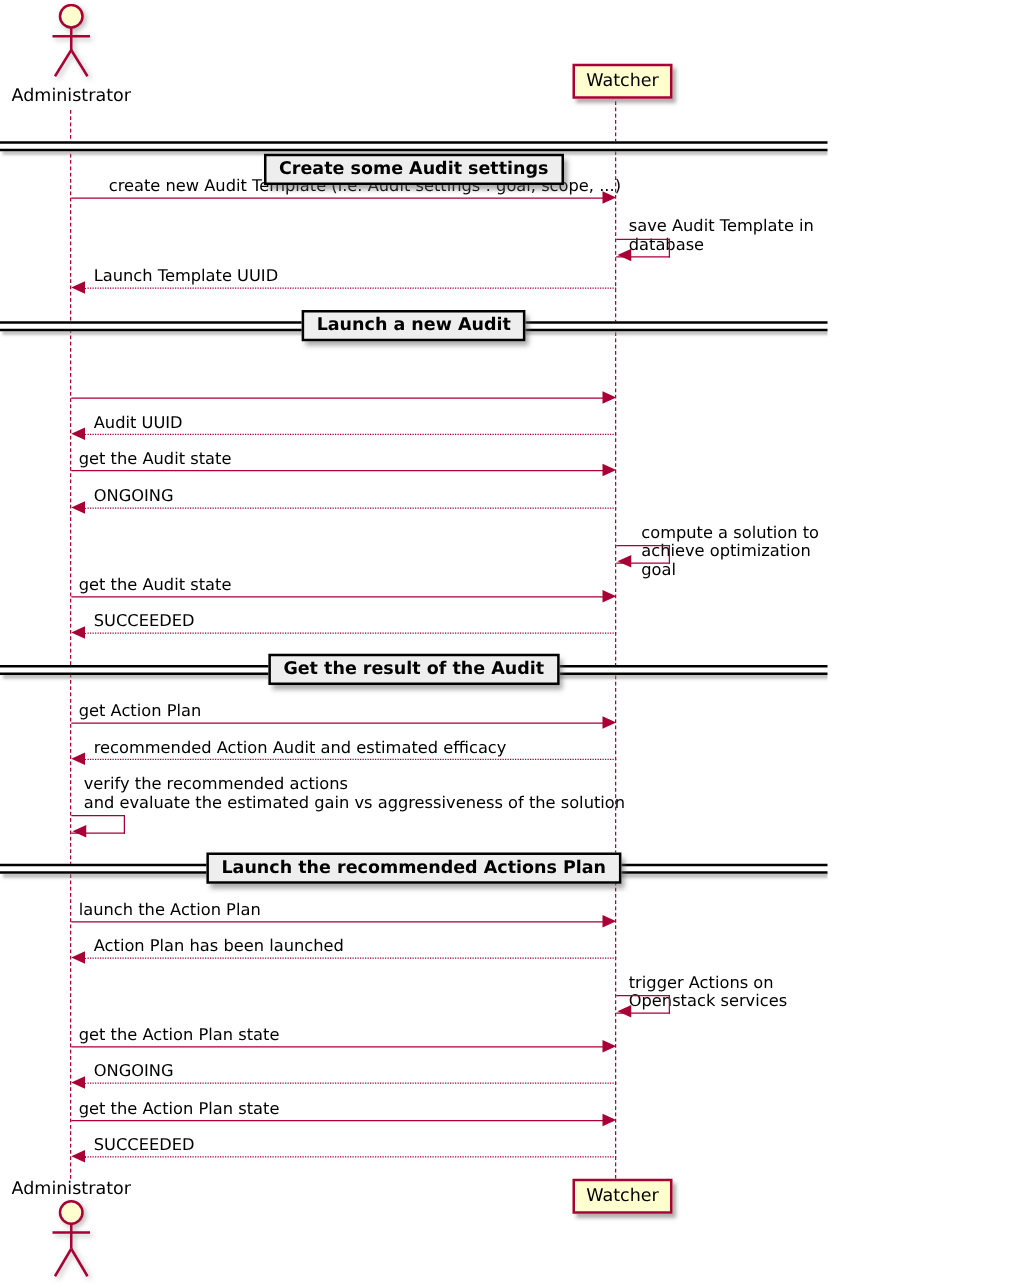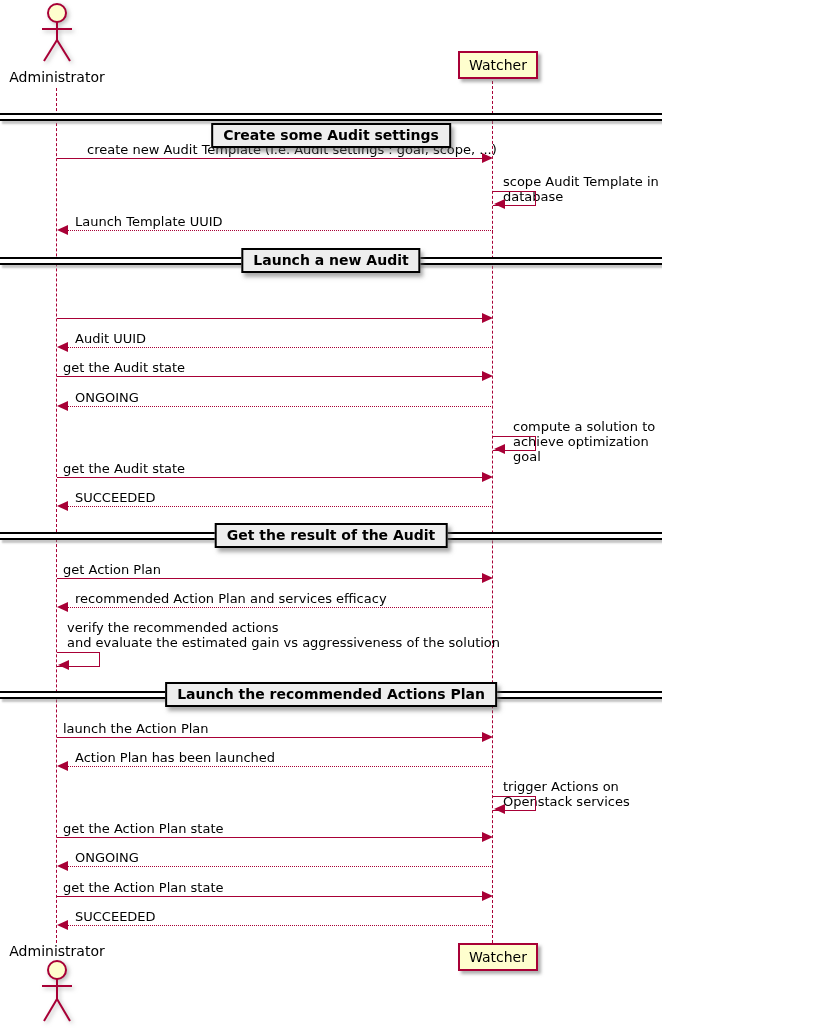--- a/index.html
+++ b/index.html
@@ -116,21 +116,21 @@
 
   <div class="participant" style="left:458px; top:51px;">Watcher</div>
 
   <div class="divider-line" style="top:113px;"></div>
   <div class="divider-box" style="top:104px;margin-top:19px;">Create some Audit settings</div>
 
   <div class="msg-text" style="left:63px; top:142px;margin-left:24px;">create new Audit Template (i.e. Audit settings : goal, scope, ...)</div>
   <div class="line solid" style="left:57px; top:158px; width:426px;"></div>
   <div class="head right" style="left:482px; top:153px;"></div>
 
-  <div class="msg-text" style="left:503px; top:174px;">scope Audit Template in database</div>
+  <div class="msg-text" style="left:503px; top:174px;">save Audit Template in database</div>
   <div class="self-loop" style="left:493px; top:191px;"></div>
   <div class="head left" style="left:494px; top:199px;"></div>
 
   <div class="msg-text" style="left:75px; top:214px;">Launch Template UUID</div>
   <div class="line dotted" style="left:67px; top:230px; width:426px;"></div>
   <div class="head left" style="left:57px; top:225px;"></div>
 
   <div class="divider-line" style="top:257px;"></div>
   <div class="divider-box" style="top:248px;">Launch a new Audit</div>
 
@@ -161,21 +161,21 @@
   <div class="line dotted" style="left:67px; top:506px; width:426px;"></div>
   <div class="head left" style="left:57px; top:501px;"></div>
 
   <div class="divider-line" style="top:532px;"></div>
   <div class="divider-box" style="top:523px;">Get the result of the Audit</div>
 
   <div class="msg-text" style="left:63px; top:562px;">get Action Plan</div>
   <div class="line solid" style="left:57px; top:578px; width:426px;"></div>
   <div class="head right" style="left:482px; top:573px;"></div>
 
-  <div class="msg-text" style="left:75px; top:591px;">recommended Action Plan and services efficacy</div>
+  <div class="msg-text" style="left:75px; top:591px;">recommended Action Audit and estimated efficacy</div>
   <div class="line dotted" style="left:67px; top:607px; width:426px;"></div>
   <div class="head left" style="left:57px; top:602px;"></div>
 
   <div class="msg-text" style="left:67px; top:620px;">verify the recommended actions
 and evaluate the estimated gain vs aggressiveness of the solution</div>
   <div class="self-loop" style="left:57px; top:652px;"></div>
   <div class="head left" style="left:58px; top:660px;"></div>
 
   <div class="divider-line" style="top:691px;"></div>
   <div class="divider-box" style="top:682px;">Launch the recommended Actions Plan</div>

